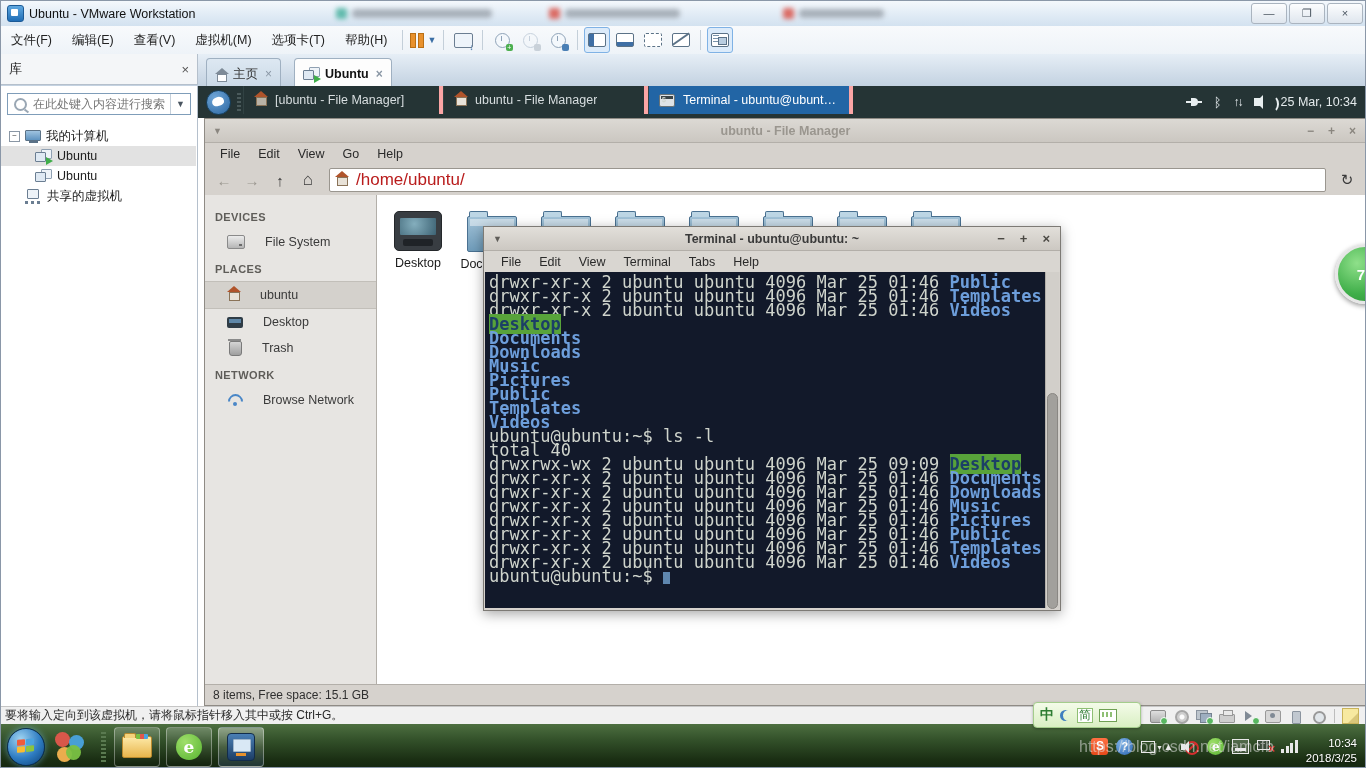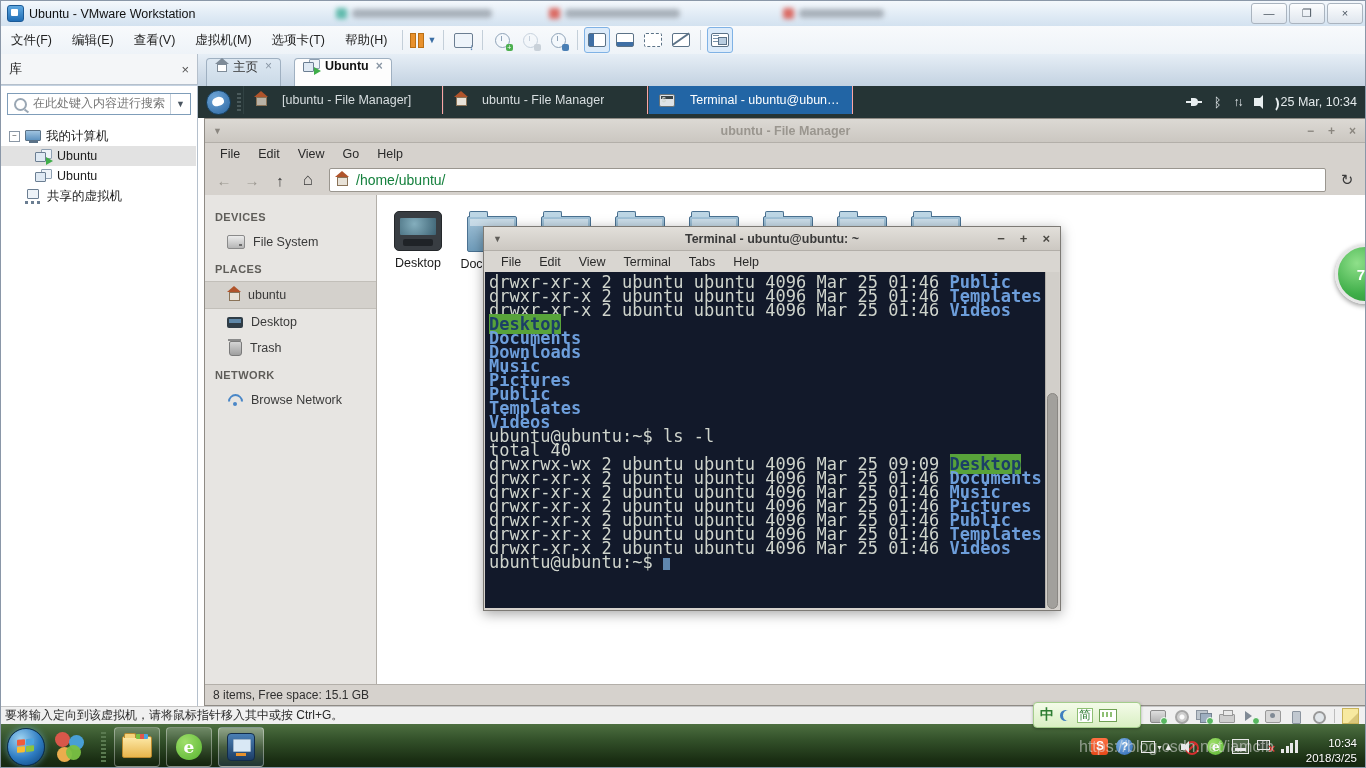--- a/index.html
+++ b/index.html
@@ -40,37 +40,37 @@
   .vw.bottom::before{content:"";position:absolute;left:0;bottom:0;right:0;height:4px;background:#3f6fa5;}
   .vw.full{border-style:dashed;}
   .vw.unity::before{content:"";position:absolute;left:-2px;top:4px;width:20px;height:2px;background:#5b7287;transform:rotate(-35deg);}
   .vw.lib::before{content:"";position:absolute;left:1px;top:1px;width:6px;height:8px;background:repeating-linear-gradient(#7a93ab 0 1px,transparent 1px 3px);}
   .vw.lib::after{content:"";position:absolute;right:1px;bottom:1px;width:7px;height:6px;background:#b9cde0;border:1px solid #5b7287;}
   
   .vm-tabbar{position:absolute;left:0;top:53px;width:1366px;height:32px;background:linear-gradient(#e6eef6,#c3d2e1);border-bottom:1px solid #9fb0c1;}
   .lib-header{position:absolute;left:0;top:0;width:197px;height:31px;background:#f4f6f8;border-right:1px solid #b5c0cc;border-bottom:1px solid #b5c0cc;
     display:flex;align-items:center;font-size:13px;color:#222;padding:0 8px;box-sizing:border-box;}
   .lib-header .x{margin-left:auto;color:#555;font-size:13px;}
-  .tab{position:absolute;top:4px;height:31px;display:flex;padding:0 8px;font-size:12.5px;color:#333;
+  .tab{position:absolute;top:4px;height:31px;display:flex;align-items:center;padding:0 8px;font-size:12.5px;color:#333;
     background:linear-gradient(#dde8f2,#c9d8e6);border:1px solid #9fb0c1;border-bottom:none;border-radius:4px 4px 0 0;box-sizing:border-box;}
   .tab.active{background:#fdfdfd;font-weight:bold;color:#111;}
   .tab .tx{margin-left:7px;color:#8a97a5;font-size:12px;}
   .ic-home-outline{width:13px;height:11px;position:relative;margin-right:5px;}
   .ic-home-outline::before{content:"";position:absolute;left:0;top:-1px;border-left:7px solid transparent;border-right:7px solid transparent;border-bottom:6px solid #7e8b98;}
   .ic-home-outline::after{content:"";position:absolute;left:2px;top:5px;width:8px;height:6px;border:1.5px solid #7e8b98;background:#fff;}
   .vmic{position:relative;width:17px;height:15px;margin-right:5px;}
   .vmic::before{content:"";position:absolute;right:0;top:0;width:9px;height:8px;border:1.5px solid #8fa0b2;background:#eef3f8;border-radius:1px;}
   .vmic::after{content:"";position:absolute;left:0;bottom:2px;width:9px;height:8px;border:1.5px solid #6b7e92;background:#dfe9f3;border-radius:1px;}
   .vmic .play{position:absolute;right:-1px;bottom:-1px;width:0;height:0;border-top:4px solid transparent;border-bottom:4px solid transparent;border-left:7px solid #3fae49;}
   
   .vm-sidebar{position:absolute;left:0;top:85px;width:197px;height:620px;background:#fff;border-right:1px solid #b5c0cc;box-sizing:border-box;}
   .searchbox{position:absolute;left:6px;top:7px;width:184px;height:22px;border:1px solid #7f9db9;background:#fff;display:flex;align-items:center;box-sizing:border-box;}
   .mag{width:9px;height:9px;border:2px solid #9aa7b4;border-radius:50%;margin:0 4px 0 6px;position:relative;flex:none;}
   .mag::after{content:"";position:absolute;right:-4px;bottom:-3px;width:5px;height:2px;background:#9aa7b4;transform:rotate(40deg);}
-  .searchbox input{flex:1;border:none;outline:none;font-size:12px;color:#14532d;min-width:0;font-family:Liberation Mono, monospace;}
+  .searchbox input{flex:1;border:none;outline:none;font-size:12px;color:#14532d;min-width:0;font-family:Liberation Sans, sans-serif;}
   .searchbox .dd{border-left:1px solid #c6d0da;padding:0 5px;color:#4a5560;font-size:9px;line-height:20px;}
   .tree{position:absolute;left:0;top:40px;right:1px;}
   .tree-row{display:flex;align-items:center;height:20px;font-size:12.5px;color:#1c1c1c;padding-left:8px;}
   .tree-row.sel{background:#e2e2e2;}
   .expander{width:9px;height:9px;border:1px solid #8a97a5;background:#fff;font-size:8px;line-height:7px;text-align:center;color:#444;margin-right:5px;flex:none;}
   .ic-computer{width:16px;height:13px;position:relative;margin-right:5px;flex:none;}
   .ic-computer::before{content:"";position:absolute;left:0;top:0;width:14px;height:9px;border:1.5px solid #5b7287;background:linear-gradient(#9fc3e0,#5f93c0);border-radius:1px;}
   .ic-computer::after{content:"";position:absolute;left:4px;bottom:0;width:9px;height:2px;background:#5b7287;}
   .ic-shared{width:17px;height:15px;position:relative;margin-right:5px;flex:none;}
   .ic-shared::before{content:"";position:absolute;left:2px;top:0;width:10px;height:8px;border:1.5px solid #6b7e92;background:#eef3f8;border-radius:1px;}
@@ -94,21 +94,21 @@
   .d-web i{border:2px solid #8a8a8a;border-radius:50%;width:9px;height:9px;left:2px;top:1px;background:#dfe5ea;}
   .gdot::before{content:"";position:absolute;right:-2px;bottom:-2px;width:6px;height:6px;border-radius:50%;background:#3fae49;border:1px solid #fff;z-index:2;}
   .d-note{width:15px;height:14px;background:#f7e9a0;border:1px solid #c9b35a;position:relative;}
   .d-note::after{content:"";position:absolute;right:0;bottom:0;border-left:5px solid #d9c77a;border-top:5px solid #d9c77a;border-right:5px solid transparent;border-bottom:5px solid transparent;transform:rotate(180deg);}
   .dev-sep{width:1px;height:14px;background:#bdbdbd;}
   
   .g-panel{position:absolute;left:197px;top:85px;width:1169px;height:32px;background:#253435;display:flex;align-items:center;color:#d8dee0;font-size:12.5px;}
   .whisker{width:23px;height:23px;border-radius:50%;margin:0 6px 0 8px;background:radial-gradient(circle at 35% 30%,#6fa6d8,#2a65a0);border:1px solid #16405f;position:relative;flex:none;}
   .whisker::after{content:"";position:absolute;left:5px;top:6px;width:12px;height:9px;background:#fff;border-radius:60% 60% 50% 50%;transform:rotate(-15deg);}
   .p-grip{width:4px;height:18px;margin-right:2px;background:repeating-linear-gradient(#4a5a5b 0 2px,transparent 2px 4px);flex:none;}
-  .taskbtn{height:28px;display:flex;align-items:center;gap:15px;padding:0 10px;border-right:1px solid #fca5a5;border-left:1px solid #314243;box-sizing:border-box;max-width:210px;}
+  .taskbtn{height:28px;display:flex;align-items:center;gap:8px;padding:0 10px;border-right:4px solid #fca5a5;border-left:1px solid #314243;box-sizing:border-box;max-width:210px;}
   .taskbtn.active{background:#2265a5;color:#fff;}
   .ic-house{width:13px;height:10px;position:relative;flex:none;margin-top:2px;}
   .ic-house::before{content:"";position:absolute;left:0;top:-5px;border-left:7px solid transparent;border-right:7px solid transparent;border-bottom:6px solid #b0542b;}
   .ic-house::after{content:"";position:absolute;left:2px;top:1px;width:9px;height:7px;background:#e8e2d8;border:1px solid #8a7358;}
   .ic-house.dim::after{background:#b9b2a6;}
   .ic-term{width:14px;height:11px;background:#dfe3e6;border:1px solid #6a7478;border-radius:2px;position:relative;flex:none;}
   .ic-term::before{content:"";position:absolute;left:1px;top:1px;right:1px;height:3px;background:#3a4448;}
   .ic-term::after{content:"$";position:absolute;left:2px;top:1px;font-size:7px;color:#cfd4cc;font-weight:bold;}
   .tlabel{white-space:nowrap;overflow:hidden;text-overflow:ellipsis;}
   .p-right{margin-left:auto;display:flex;align-items:center;gap:12px;padding-right:10px;}
@@ -126,25 +126,25 @@
   .fm-titlebar{height:23px;background:linear-gradient(#dcd9d4,#cbc7c1);border-bottom:1px solid #b3afa9;position:relative;
     display:flex;align-items:center;justify-content:center;font-size:12.5px;font-weight:bold;color:#9a968f;}
   .fm-titlebar .dd{position:absolute;left:8px;color:#8a867f;font-size:9px;}
   .fm-winbtns{position:absolute;right:10px;display:flex;gap:14px;color:#8a867f;font-size:12px;}
   .fm-menubar{height:22px;display:flex;align-items:center;font-size:12.5px;color:#2a2a2a;padding-left:6px;}
   .fm-menu-item{padding:0 9px;}
   .fm-toolbar{height:30px;display:flex;align-items:center;padding:0 6px;gap:2px;}
   .navbtn{width:26px;height:24px;display:flex;align-items:center;justify-content:center;font-size:15px;border-radius:3px;}
   .navbtn.dis{color:#9a968f;} .navbtn.en{color:#3a3a3a;}
   .addrbar{flex:1;height:22px;background:#fff;border:1px solid #9a968f;border-radius:2px;margin:0 6px;display:flex;align-items:center;padding:0 5px;gap:6px;}
-  .addrbar input{border:none;outline:none;flex:1;font-size:14px;color:#15803d;font-family:inherit;}
+  .addrbar input{border:none;outline:none;flex:1;font-size:17px;color:#b91c1c;font-family:inherit;}
   .fm-body{position:absolute;left:0;top:76px;right:0;bottom:20px;display:flex;}
   .fm-side{width:172px;background:#e7e5e2;border-right:1px solid #b3afa9;padding-top:8px;box-sizing:border-box;font-size:12.5px;}
   .fm-side .hd{font-size:11px;font-weight:bold;color:#5f5d59;padding:8px 10px 6px;letter-spacing:.4px;}
-  .fm-side .it{display:flex;align-items:center;gap:8px;height:26px;padding-left:22px;color:#3a3a3a;}
+  .fm-side .it{display:flex;align-items:center;gap:20px;height:26px;padding-left:22px;color:#3a3a3a;}
   .fm-side .it.sel{background:#d4d1cc;border-top:1px solid #c2bfb9;border-bottom:1px solid #c2bfb9;}
   .ic-drive{width:16px;height:12px;background:linear-gradient(#ececec,#b5b5b5);border:1px solid #8a8a8a;border-radius:2px;position:relative;flex:none;}
   .ic-drive::after{content:"";position:absolute;right:2px;bottom:2px;width:3px;height:2px;background:#6a6a6a;}
   .ic-mini-desk{width:16px;height:11px;background:#2f3c46;border-radius:2px;position:relative;flex:none;}
   .ic-mini-desk::after{content:"";position:absolute;left:2px;top:2px;right:2px;height:4px;background:#5f87a8;}
   .ic-trash{width:11px;height:13px;background:linear-gradient(#d5d5d5,#9f9f9f);border:1px solid #7a7a7a;border-radius:2px 2px 3px 3px;position:relative;flex:none;margin-left:2px;}
   .ic-trash::before{content:"";position:absolute;left:-2px;top:-3px;width:13px;height:2px;background:#8a8a8a;}
   .ic-wifi{width:16px;height:11px;position:relative;flex:none;}
   .ic-wifi::before{content:"";position:absolute;left:1px;top:-1px;width:11px;height:11px;border:2px solid #4a87c7;border-radius:50%;border-bottom-color:transparent;border-left-color:transparent;transform:rotate(-45deg);}
   .ic-wifi::after{content:"";position:absolute;left:6px;bottom:0;width:4px;height:4px;border-radius:50%;background:#4a87c7;}
@@ -489,20 +489,21 @@
           <div class="t-line"><span class="sg-d">Downloads</span></div>
           <div class="t-line"><span class="sg-d">Music</span></div>
           <div class="t-line"><span class="sg-d">Pictures</span></div>
           <div class="t-line"><span class="sg-d">Public</span></div>
           <div class="t-line"><span class="sg-d">Templates</span></div>
           <div class="t-line"><span class="sg-d">Videos</span></div>
           <div class="t-line"><span class="sg-f">ubuntu@ubuntu:~$ ls -l</span></div>
           <div class="t-line"><span class="sg-f">total 40</span></div>
           <div class="t-line"><span class="sg-f">drwxrwx-wx 2 ubuntu ubuntu 4096 Mar 25 09:09 </span><span class="sg-h">Desktop</span></div>
           <div class="t-line"><span class="sg-f">drwxr-xr-x 2 ubuntu ubuntu 4096 Mar 25 01:46 </span><span class="sg-d">Documents</span></div>
+          <div class="t-line"><span class="sg-f">drwxr-xr-x 2 ubuntu ubuntu 4096 Mar 25 01:46 </span><span class="sg-d">Downloads</span></div>
           <div class="t-line"><span class="sg-f">drwxr-xr-x 2 ubuntu ubuntu 4096 Mar 25 01:46 </span><span class="sg-d">Music</span></div>
           <div class="t-line"><span class="sg-f">drwxr-xr-x 2 ubuntu ubuntu 4096 Mar 25 01:46 </span><span class="sg-d">Pictures</span></div>
           <div class="t-line"><span class="sg-f">drwxr-xr-x 2 ubuntu ubuntu 4096 Mar 25 01:46 </span><span class="sg-d">Public</span></div>
           <div class="t-line"><span class="sg-f">drwxr-xr-x 2 ubuntu ubuntu 4096 Mar 25 01:46 </span><span class="sg-d">Templates</span></div>
           <div class="t-line"><span class="sg-f">drwxr-xr-x 2 ubuntu ubuntu 4096 Mar 25 01:46 </span><span class="sg-d">Videos</span></div>
           <div class="t-line"><span class="sg-f">ubuntu@ubuntu:~$ </span><span class="sg-c"></span></div>
         </div>
       <div class="term-scroll">
         <div class="term-thumb"></div>
       </div>

